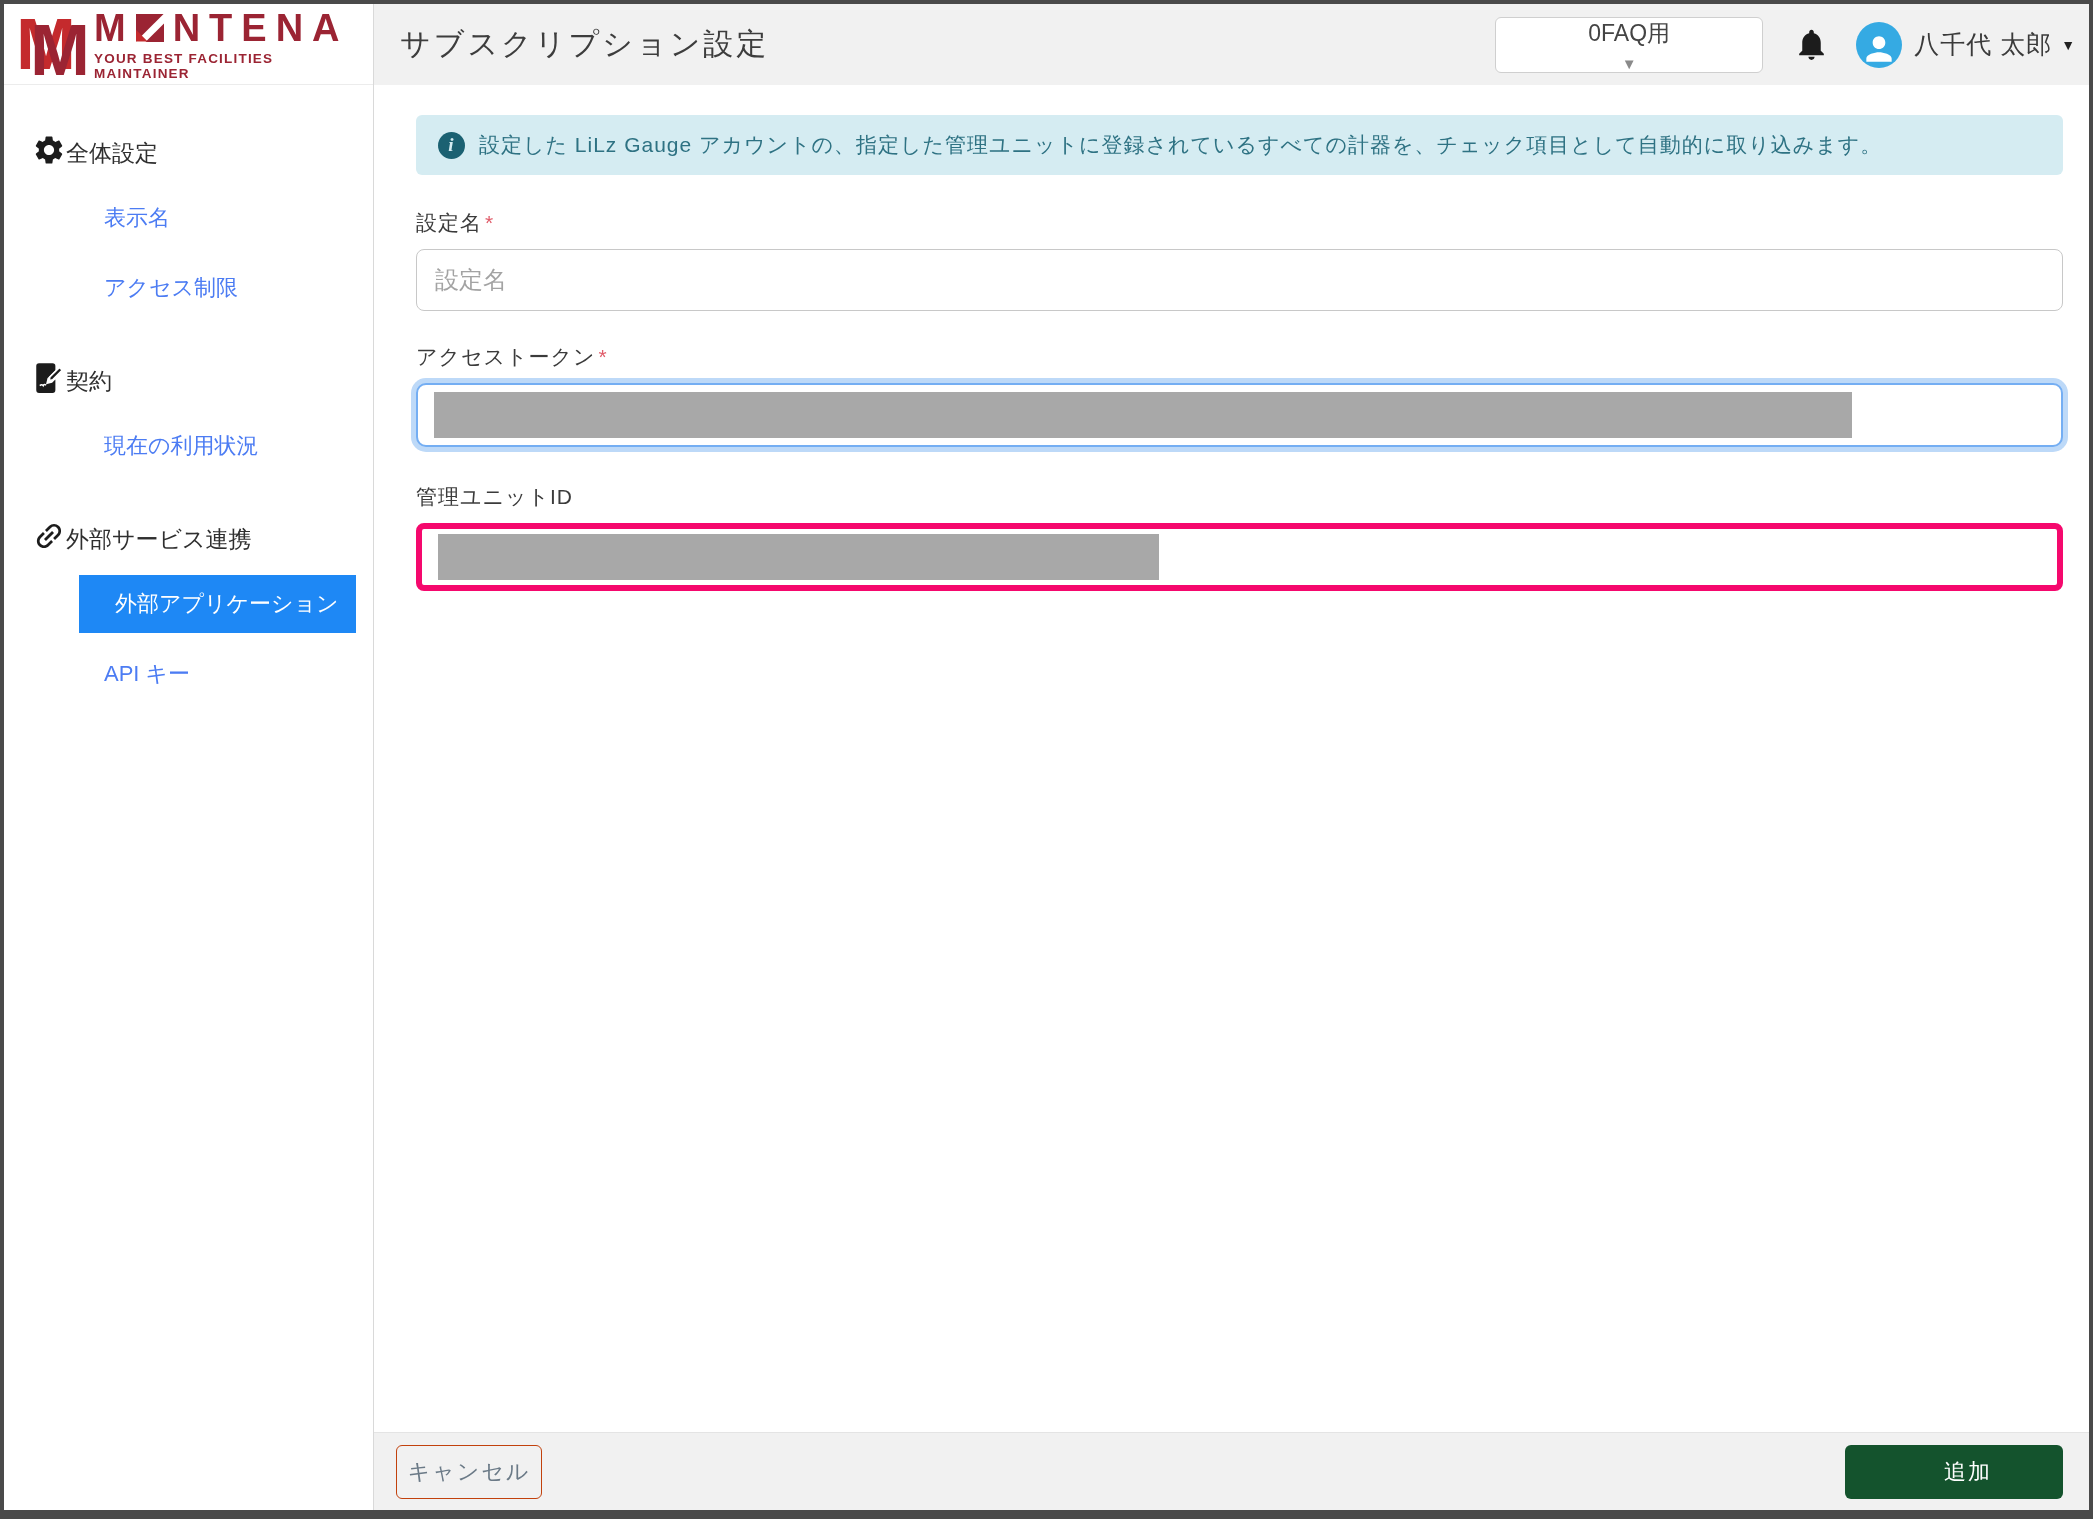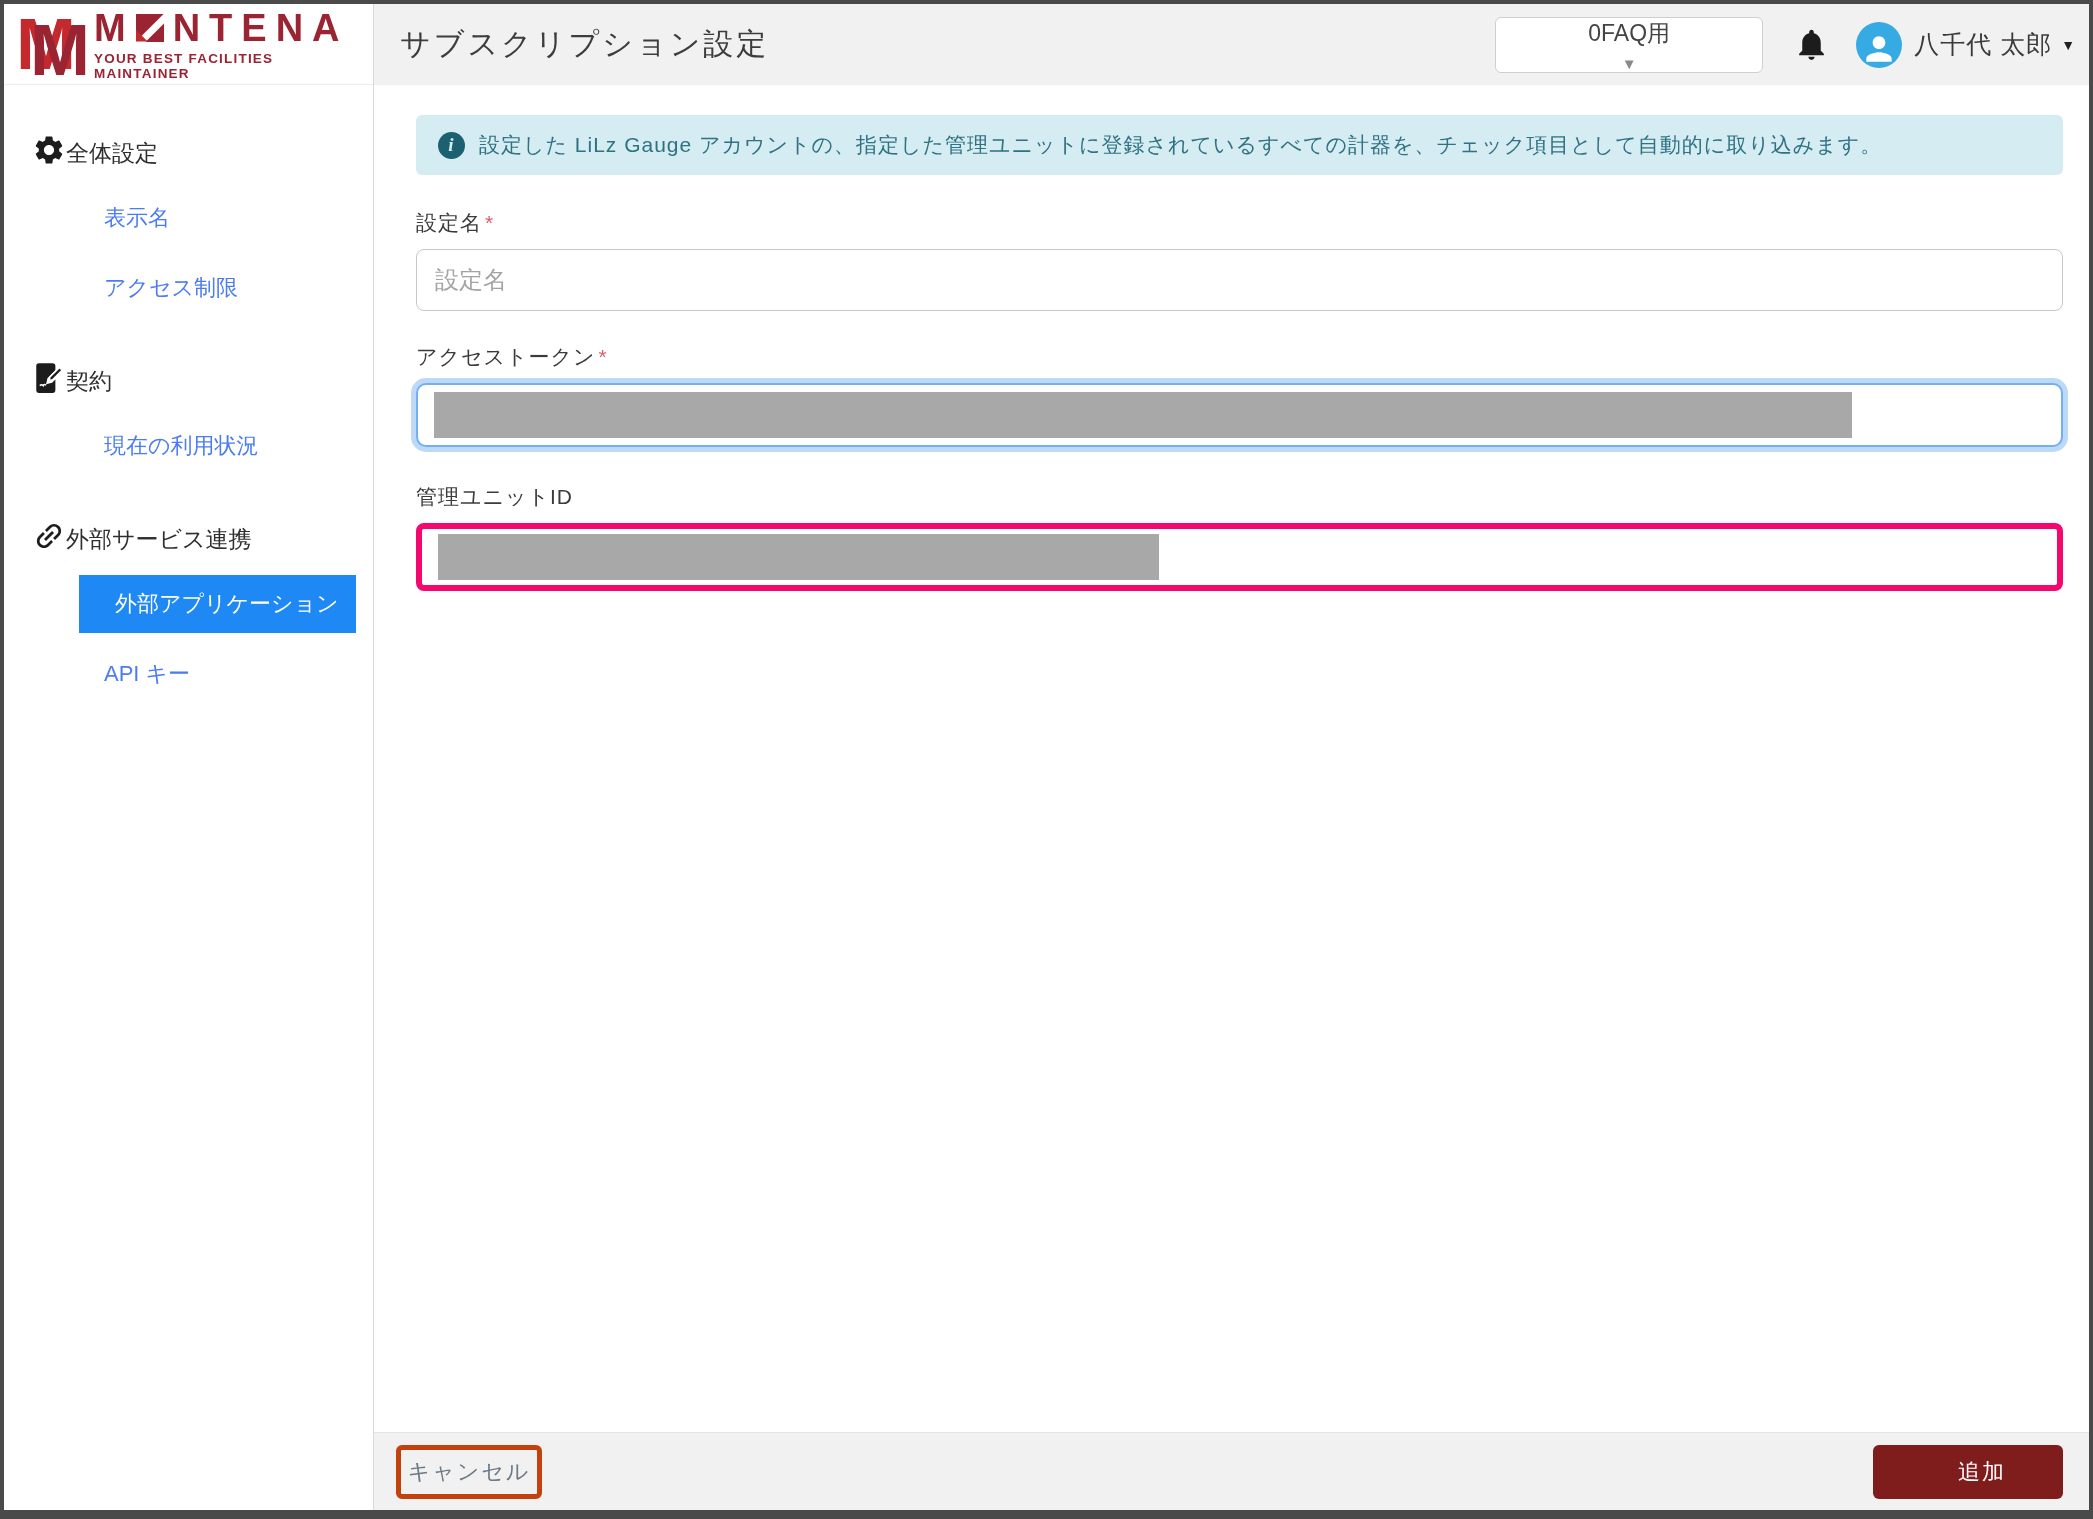--- a/index.html
+++ b/index.html
@@ -124,24 +124,24 @@
   .redact.w-unit { width:45%; }
 
   footer {
     height:78px; background:#f1f1f1; border-top:1px solid #e4e4e4;
     display:flex; align-items:center; justify-content:space-between;
     padding:0 26px 0 22px; flex:0 0 auto;
   }
   .btn { font-family:"Liberation Sans","DejaVu Sans",sans-serif; font-size:22px; border-radius:6px; cursor:pointer; letter-spacing:2px; }
   .btn-cancel {
     width:146px; height:54px; background:transparent;
-    border:5px solid #c2410c; color:#6b7a87;
+    border:1px solid #c2410c; color:#6b7a87;
   }
   .btn-add {
-    width:190px; height:54px; background:#7f1d1d; border:none; color:#fff;padding-left:28px;
+    width:218px; height:54px; background:#14532d; border:none; color:#fff;padding-left:28px;
   }
 </style>
 </head>
 <body>
 
 <div class="app">
 
   <aside class="sidebar">
     <div class="logo-area">
       <div class="logo-mark">

